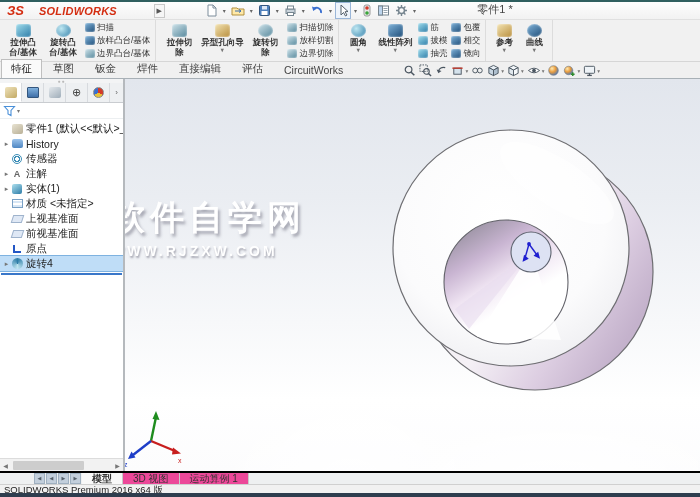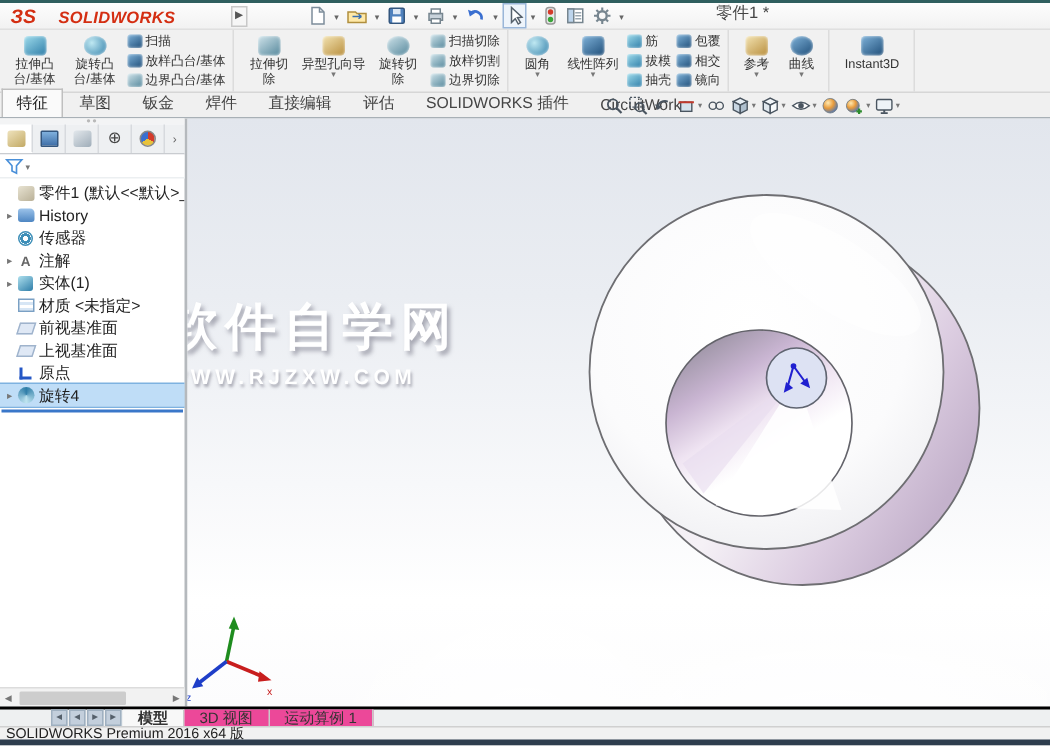--- a/index.html
+++ b/index.html
@@ -22,21 +22,21 @@
   .qbtn svg { display:block; }
   .caret { font-size:6px; color:#666; margin:0 2px; }
   .doc-title { position:absolute; left:430px; top:0; width:130px; height:18px; line-height:18px;
                text-align:center; font-size:11px; color:#444; }
 
   
   .ribbon { position:absolute; left:0; top:20px; width:700px; height:42px; background:#f1f1f1;
             border-bottom:1px solid #d6d6d6; display:flex; align-items:stretch; }
   .rgroup { display:flex; align-items:stretch; padding:1px 3px; border-right:1px solid #dcdcdc; }
   .rbig { width:40px; display:flex; flex-direction:column; align-items:center; justify-content:flex-start;
-          padding-top:2px; border:1px solid transparent; cursor:default; }
+          padding-top:2px; border:1px solid transparent; cursor:default;font-weight:bold; }
   .rlabel { font-size:8.5px; line-height:9.5px; text-align:center; white-space:pre-line; color:#333; margin-top:1px; }
   .rdrop { font-size:6px; color:#777; line-height:5px; }
   .rcol { display:flex; flex-direction:column; justify-content:center; gap:1px; padding:0 2px; }
   .rsmall { display:flex; align-items:center; gap:2px; height:12px; white-space:nowrap; }
   .rsmall .slabel { font-size:8.5px; color:#333; }
   .chip { display:inline-block; width:15px; height:13px; border-radius:3px;
           background:linear-gradient(145deg,#9fdcec,#2e7da8); box-shadow:inset 0 0 2px rgba(255,255,255,.8); }
   .chip.sm { width:10px; height:9px; border-radius:2px; }
   .chip.round { border-radius:50%; background:radial-gradient(circle at 35% 35%,#bfe8f2,#2e7da8); }
   .chip.cut { background:linear-gradient(145deg,#cfe3ea,#56889c); }
@@ -337,36 +337,29 @@
       <span class="chip gold"></span>
       <span class="rlabel">参考</span>
       <span class="rdrop">▾</span>
     </div>
     <div class="rbig" style="width:30px">
       <span class="chip round dark"></span>
       <span class="rlabel">曲线</span>
       <span class="rdrop">▾</span>
     </div>
   </div>
-  <div class="rgroup">
-    <div class="rbig" style="width:50px">
-      <span class="chip dark"></span>
-      <span class="rlabel">Instant3D</span>
-    </div>
-  </div>
 </div>
 
 <div class="tabrow">
   <span class="ctab active">特征</span>
   <span class="ctab">草图</span>
   <span class="ctab">钣金</span>
   <span class="ctab">焊件</span>
   <span class="ctab">直接编辑</span>
   <span class="ctab">评估</span>
-  <span class="ctab">SOLIDWORKS 插件</span>
   <span class="ctab">CircuitWorks</span>
 
   <div class="headsup">
     <span class="hbtn">
         <svg width="13" height="13" viewBox="0 0 14 14">
           <circle cx="6" cy="6" r="3.6" fill="none" stroke="#4a5560" stroke-width="1.3"></circle>
           <line x1="8.8" y1="8.8" x2="12.2" y2="12.2" stroke="#4a5560" stroke-width="1.6"></line>
         </svg>
       </span>
     <span class="hbtn">
@@ -511,28 +504,28 @@
         <span class="ticon">
             <span class="i-mat"></span>
           </span>
         <span class="tlabel">材质 &lt;未指定&gt;</span>
       </div>
       <div class="trow">
         <span class="arr"></span>
         <span class="ticon">
             <span class="i-plane"></span>
           </span>
+        <span class="tlabel">上视基准面</span>
+      </div>
+      <div class="trow">
+        <span class="arr"></span>
+        <span class="ticon">
+            <span class="i-plane"></span>
+          </span>
         <span class="tlabel">前视基准面</span>
-      </div>
-      <div class="trow">
-        <span class="arr"></span>
-        <span class="ticon">
-            <span class="i-plane"></span>
-          </span>
-        <span class="tlabel">上视基准面</span>
       </div>
       <div class="trow">
         <span class="arr"></span>
         <span class="ticon">
             <span class="i-origin"></span>
           </span>
         <span class="tlabel">原点</span>
       </div>
       <div class="trow sel">
         <span class="arr">▸</span>

